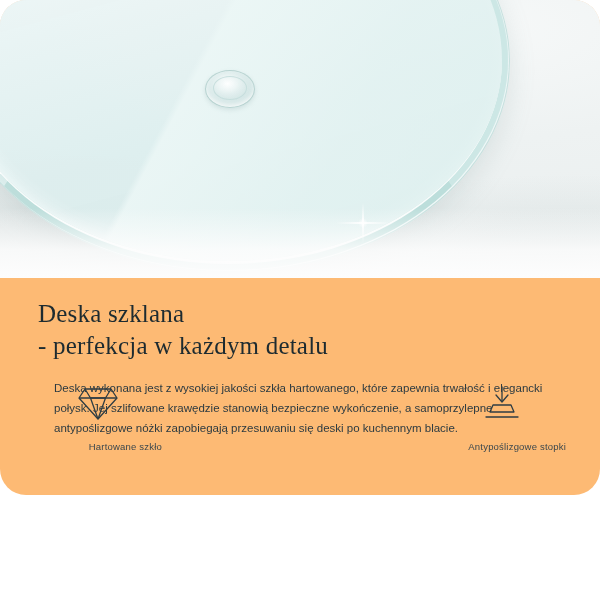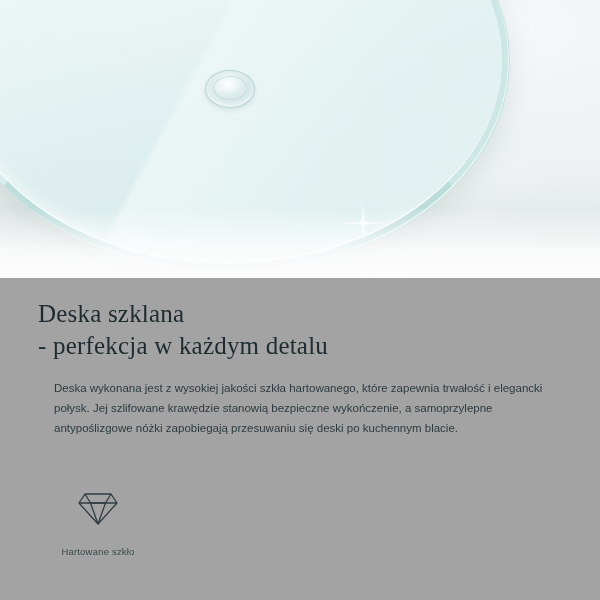--- a/index.html
+++ b/index.html
@@ -9,23 +9,24 @@
   body {
     width: 600px;
     height: 600px;
     background: #ffffff;
     font-family: "Liberation Sans", sans-serif;
     overflow: hidden;
   }
   .page {
     position: relative;
     width: 600px;
-    height: 600px;
-    background: #a3a3a3;
+    height: 495px;
+    background: #fdba74;
     overflow: hidden;
+    border-radius: 26px;
   }
 
   
   .hero {
     position: relative;
     width: 600px;
     height: 278px;
     overflow: hidden;
     background: #f4f6f6;
   }
@@ -186,21 +187,21 @@
     left: 0;
     bottom: 42px;
     width: 600px;
     display: flex;
     justify-content: space-between;
     padding: 0 34px;
     box-sizing: border-box;
   }
   .feature {
     width: 128px;
-    text-align: center;
+    text-align: right;
   }
   .feature-icon {
     height: 44px;
     display: flex;
     align-items: center;
     justify-content: center;
     margin-bottom: 14px;
   }
   .feature-label {
     font-size: 9.5px;
@@ -252,15 +253,26 @@
           <path d="M8 4 L13.5 13 L21 34"></path>
           <path d="M34 4 L28.5 13 L21 34"></path>
           <path d="M13.5 13 H28.5"></path>
         </svg>
       </div>
       <div class="feature-label">Hartowane szkło</div>
     </div>
 
 
 
+    <div class="feature">
+      <div class="feature-icon">
+        <svg width="40" height="40" viewBox="0 0 40 40" fill="none" stroke="#2f3d43" stroke-width="1.3" stroke-linecap="round" stroke-linejoin="round">
+          <path d="M20 3 L20 17"></path>
+          <path d="M14 11 L20 18 L26 11"></path>
+          <path d="M11 21 H29 L32 28 H8 Z"></path>
+          <path d="M4 33 H36"></path>
+        </svg>
+      </div>
+      <div class="feature-label">Antypoślizgowe stopki</div>
+    </div>
 
   </div>
 </div>
 
 </body></html>

